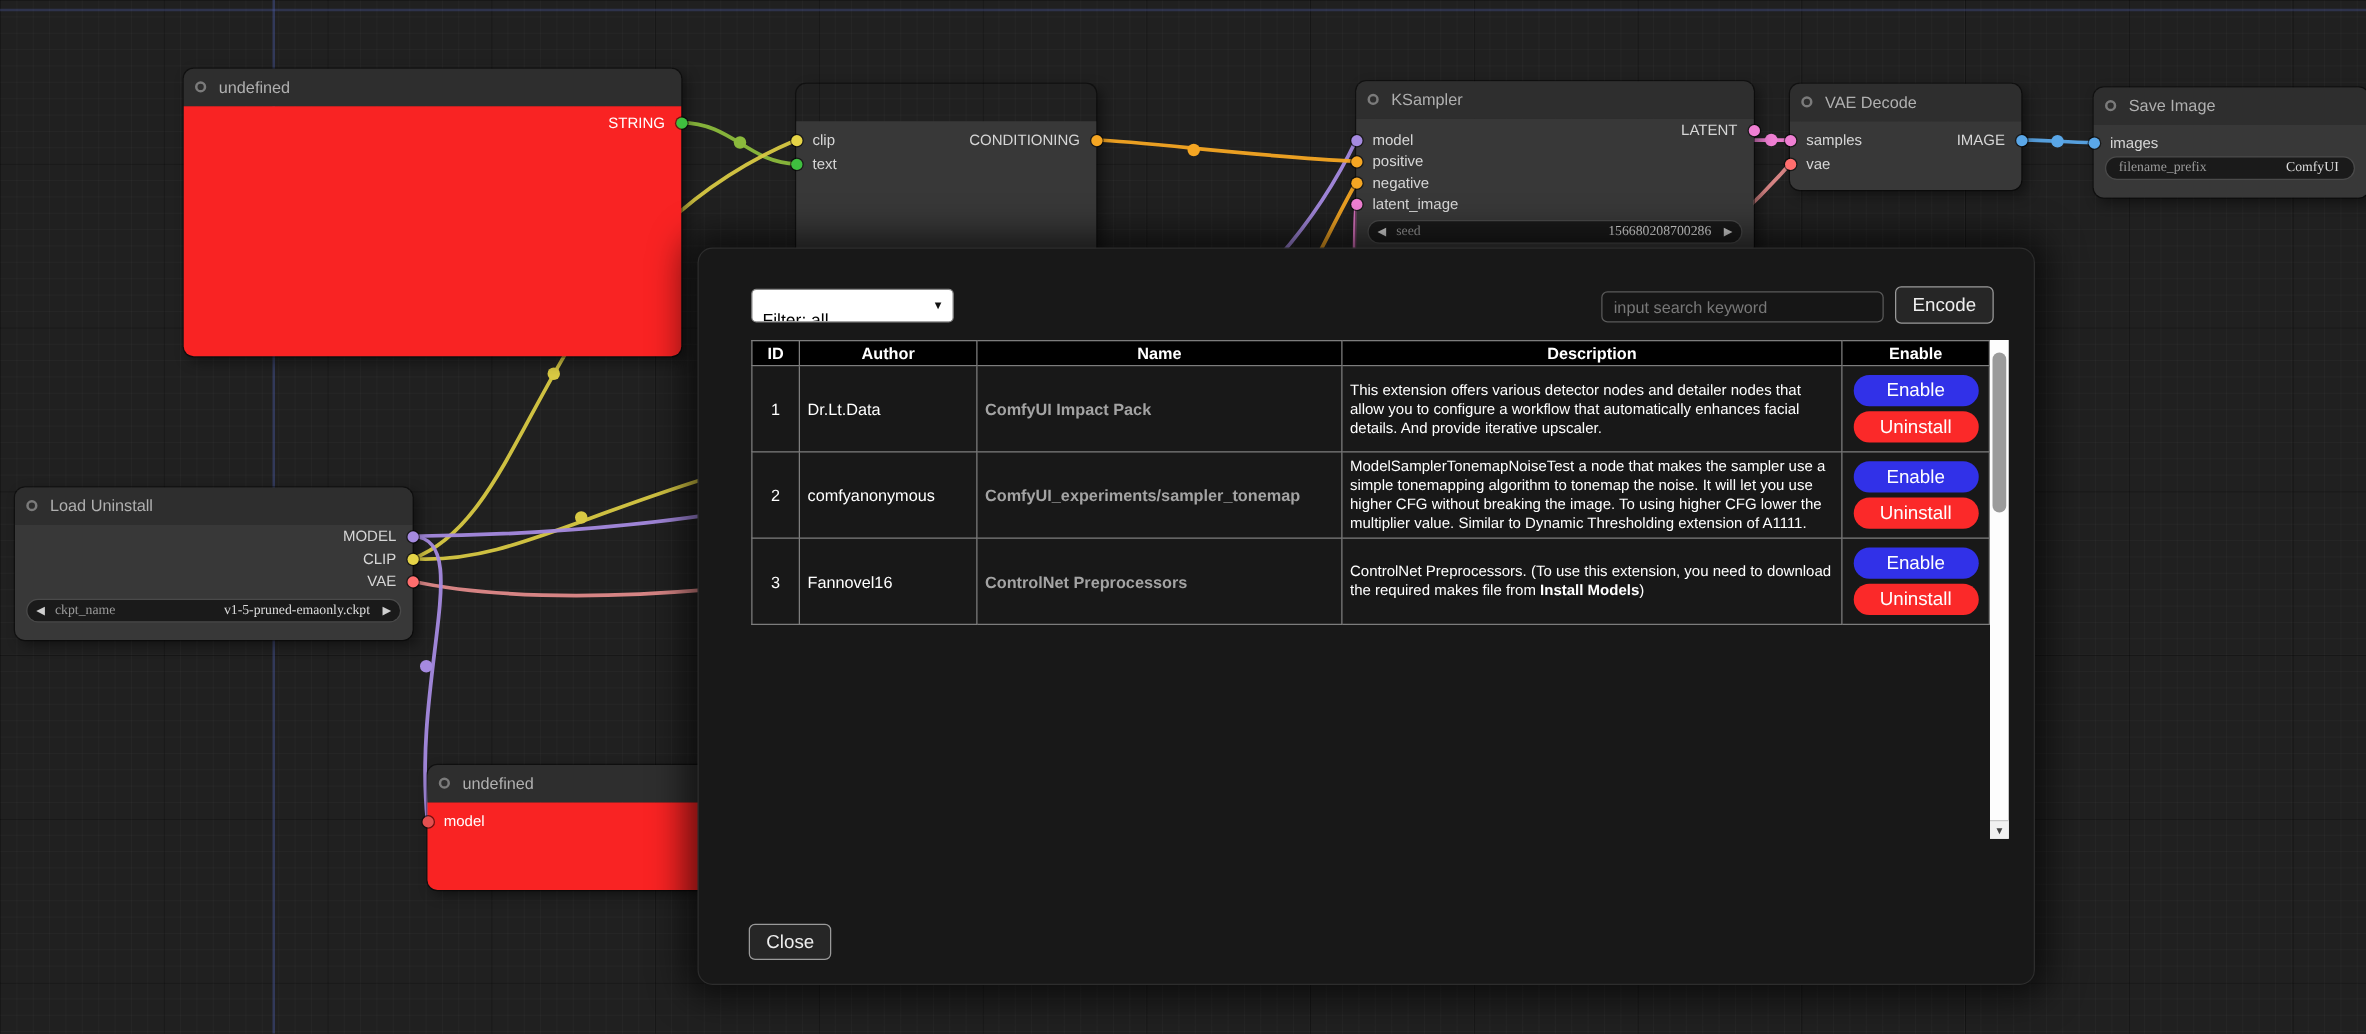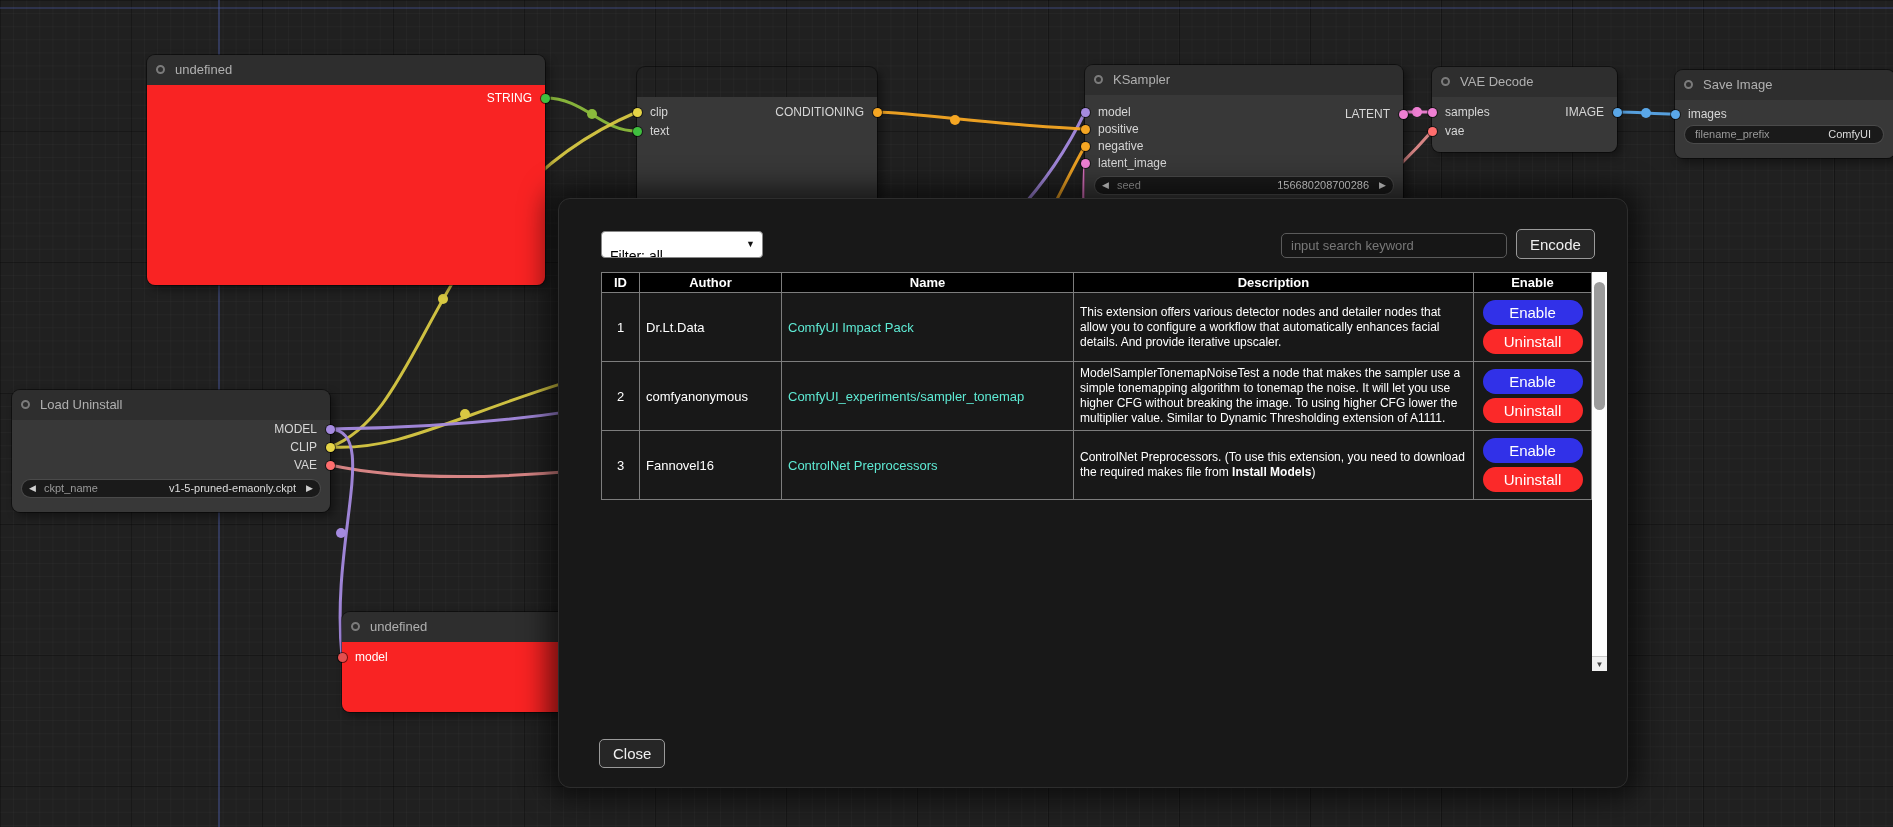--- a/index.html
+++ b/index.html
@@ -38,21 +38,21 @@
   .slot { position:absolute; height:14px; line-height:14px; font-size:12px; color:#d6d6d6; }
   .slot.in { left:13px; }
   .slot.out { right:13px; text-align:right; }
   .slot .dot { position:absolute; top:2.5px; width:9px; height:9px; border-radius:50%;
                box-shadow:0 0 0 1px rgba(0,0,0,0.55); }
   .slot.in .dot { left:-17.5px; }
   .slot.out .dot { right:-17.5px; }
   .slot.white { color:#ffffff; }
 
   .widget { position:absolute; height:17px; line-height:16px; background:#1a1a1a;
-            border-radius:9px; font-size:11px; color:#999; box-shadow:0 0 0 1px rgba(90,90,90,0.55); }
+            border-radius:9px; font-size:11px; color:#999; box-shadow:0 0 0 1px rgba(90,90,90,0.55);font-family:Liberation Serif, serif; }
   .widget .w-arrow { position:absolute; top:0; font-size:9px; color:#cfcfcf; }
   .widget .w-arrow.l { left:7px; }
   .widget .w-arrow.r { right:7px; }
   .widget .w-label { position:absolute; left:22px; top:0; color:#9a9a9a; }
   .widget .w-label.noarrow { left:10px; }
   .widget .w-value { position:absolute; right:24px; top:0; color:#dcdcdc; }
   .widget .w-value.noarrow { right:12px; }
 
   
   .dialog { position:absolute; left:558px; top:198px; width:1070px; height:590px; z-index:10;
@@ -73,21 +73,21 @@
   .close-btn { position:absolute; left:40px; top:540px; height:29px; }
 
   .table-wrap { position:absolute; left:42px; top:73px; width:990px; }
   table.mgr { border-collapse:collapse; width:990px; table-layout:fixed; color:#fff; font-size:13px; }
   table.mgr th { background:#000; color:#fff; font-weight:bold; border:1px solid #7d7d7d;
             padding:2px 4px; font-size:13px; }
   table.mgr td { border:1px solid #7d7d7d; padding:3px 6px; vertical-align:middle;
             overflow:hidden; }
   td.c-id { text-align:center; }
   td.c-desc { line-height:15px; padding:2px 6px; vertical-align:top; font-size:12px;margin-left:32px; }
-  a.pack-link { color:#5eead4; font-weight:normal; text-decoration:none; }
+  a.pack-link { color:#a3a3a3; font-weight:bold; text-decoration:none; }
   .btn-enable, .btn-uninstall { display:block; width:100px; height:25px; margin:4px auto;
             border:none; border-radius:13px; color:#fff; font-size:15px; font-family:inherit;
             cursor:pointer; line-height:23px; text-align:center; }
   .btn-enable { background:#3131e8; }
   .btn-uninstall { background:#fb2929; }
 
   
   .scrollbar { position:absolute; left:1033px; top:73px; width:15px; height:399px; background:#fdfdfd; }
   .sb-thumb { position:absolute; left:2px; top:10px; width:11px; height:128px; background:#9b9b9b; border-radius:6px; }
   .sb-btn { position:absolute; left:0; bottom:0; width:15px; height:15px; background:#f1f1f1;
@@ -173,21 +173,21 @@
     <span>positive</span>
   </div>
   <div class="slot in" style="top:74px;">
     <span class="dot" style="background:#f5a623;"></span>
     <span>negative</span>
   </div>
   <div class="slot in" style="top:91px;">
     <span class="dot" style="background:#ef7fd3;"></span>
     <span>latent_image</span>
   </div>
-  <div class="slot out" style="top:42px;margin-left:24px;">
+  <div class="slot out" style="top:32px;margin-left:24px;">
     <span>LATENT</span>
     <span class="dot" style="background:#ef7fd3;"></span>
   </div>
   <div class="widget" style="left:10px; right:10px; top:112px;">
     <span class="w-arrow l">◀</span>
     <span class="w-label">seed</span>
     <span class="w-value">156680208700286</span>
     <span class="w-arrow r">▶</span>
   </div>
 </div>

